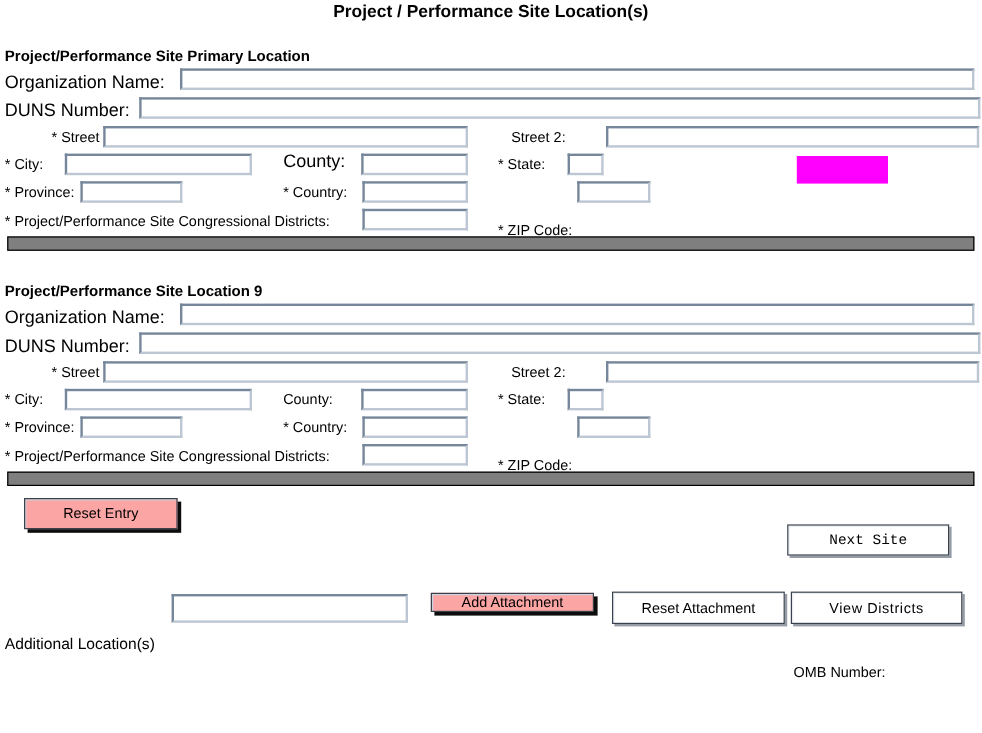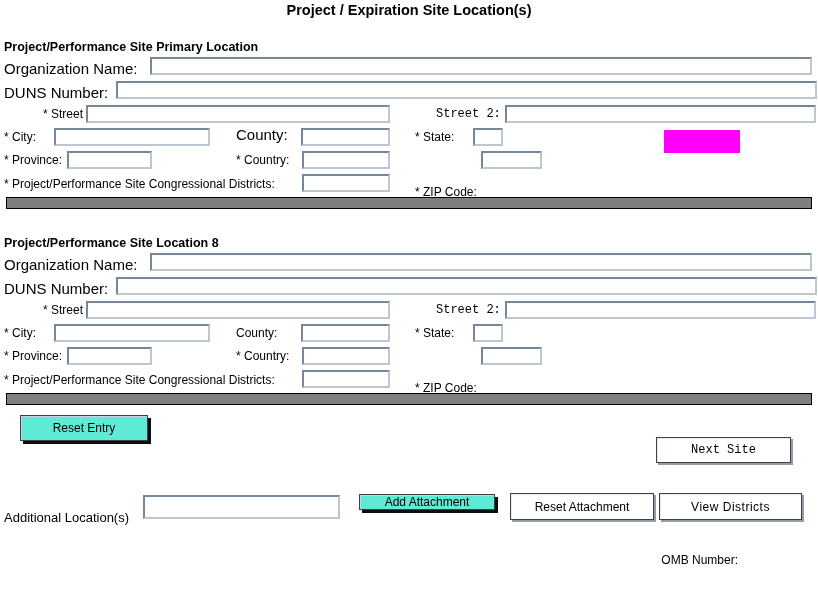--- a/index.html
+++ b/index.html
@@ -31,21 +31,21 @@
     position:absolute; left:6px; top:157px; width:806px; height:12px;
     background:#7f7f7f; border:1px solid #000; box-sizing:border-box;
   }
   .magenta-box { position:absolute; background:#FF00FF; }
   .btn {
     position:absolute; box-sizing:border-box;
     font-family:"Liberation Sans", sans-serif; font-size:12px; color:#000;
     text-align:center; cursor:default;
   }
   .btn-blue {
-    background:#5eead4;
+    background:#fca5a5;
     border:1px solid #3a414b;
     box-shadow:3px 3px 0 #0d0d0d, inset 1px 1px 0 #c9d4e0;
   }
   .btn-white {
     background:#ffffff;
     border:1px solid #39424e;
     box-shadow:2px 2px 0 #969ca6, inset 1px 1px 0 #e8ebef;
   }
   .attach-input {
     position:absolute; box-sizing:border-box;
@@ -55,34 +55,34 @@
     font-family:"Liberation Sans", sans-serif; font-size:12px; padding:0 2px; outline:none;
   }
   .omb-block {
     position:absolute; left:538px; top:550px; width:200px;
     text-align:right; line-height:20px; font-size:12px;
   }
   
   .l-org   { left:4px;  top:20px; } .f-org   { left:150px; top:17px;  width:662px; }
   .l-duns  { left:4px;  top:44px; } .f-duns  { left:116px; top:41px;  width:701px; }
   .l-st1   { left:20px;  top:67px;margin-left:23px; } .f-st1   { left:86px;  top:65px;  width:304px; }
-  .l-st2   { left:436px;top:67px;font-family:Liberation Mono, monospace; } .f-st2   { left:505px; top:65px;  width:311px; }
+  .l-st2   { left:426px;top:67px; } .f-st2   { left:505px; top:65px;  width:311px; }
   .l-city  { left:4px;  top:90px; } .f-city  { left:54px;  top:88px;  width:156px; }
   .l-cnty  { left:236px;top:90px; } .f-cnty  { left:301px; top:88px;  width:89px; }
   .l-cnty-lg { left:236px; top:86px; }
   .l-state { left:415px;top:90px; } .f-state { left:473px; top:88px;  width:30px; }
   .l-prov  { left:4px;  top:113px;} .f-prov  { left:67px;  top:111px; width:85px; }
   .l-ctry  { left:236px;top:113px;} .f-ctry  { left:302px; top:111px; width:88px; }
   .l-zip   { left:415px;top:113px;margin-top:32px;} .f-zip   { left:481px; top:111px; width:61px; }
   .l-cong  { left:4px;  top:137px;} .f-cong  { left:302px; top:134px; width:88px; }
 </style>
 </head>
 <body>
 
-<div class="page-title">Project / Expiration Site Location(s)</div>
+<div class="page-title">Project / Performance Site Location(s)</div>
 
 <div class="section" style="top:40px;">
   <div class="sect-header">Project/Performance Site Primary Location</div>
 
   <span class="lbl lbl-lg l-org">Organization Name:</span>
   <input class="fld f-org" type="text" value="" style="">
 
   <span class="lbl lbl-lg l-duns">DUNS Number:</span>
   <input class="fld f-duns" type="text" value="" style="">
 
@@ -106,21 +106,21 @@
   <span class="lbl l-zip">* ZIP Code:</span>
   <input class="fld f-zip" type="text" value="" style="">
 
   <span class="lbl l-cong">* Project/Performance Site Congressional Districts:</span>
   <input class="fld f-cong" type="text" value="" style="">
 
   <div class="bar"></div>
 </div>
 
 <div class="section" style="top:236px;">
-  <div class="sect-header">Project/Performance Site Location 8</div>
+  <div class="sect-header">Project/Performance Site Location 9</div>
 
   <span class="lbl lbl-lg l-org">Organization Name:</span>
   <input class="fld f-org" type="text" value="" style="">
 
   <span class="lbl lbl-lg l-duns">DUNS Number:</span>
   <input class="fld f-duns" type="text" value="" style="">
 
   <span class="lbl l-st1">* Street 1:</span>
   <input class="fld f-st1" type="text" value="" style="">
   <span class="lbl l-st2">Street 2:</span>
@@ -143,21 +143,21 @@
   <span class="lbl l-cong">* Project/Performance Site Congressional Districts:</span>
   <input class="fld f-cong" type="text" value="" style="">
 
   <div class="bar"></div>
 </div>
 
 <button class="btn btn-blue" style="left:20px; top:415px; width:128px; height:26px;">Reset Entry</button>
 
 <button class="btn btn-white" style="left:656px; top:437px; width:135px; height:26px;font-family:Liberation Mono, monospace;">Next Site</button>
 
-<span class="lbl" style="left:4px; top:510px; font-size:13px;">Additional Location(s)</span>
+<span class="lbl" style="left:4px; top:529px; font-size:13px;">Additional Location(s)</span>
 <input class="attach-input" type="text" value="" style="">
 
 <button class="btn btn-blue" style="left:359px; top:494px; width:136px; height:16px;">Add Attachment</button>
 <button class="btn btn-white" style="left:510px; top:493px; width:144px; height:27px;">Reset Attachment</button>
 <button class="btn btn-white" style="left:659px; top:493px; width:143px; height:27px; letter-spacing:0.5px;">View Districts</button>
 
 <div class="omb-block">
   <div>OMB Number:</div>
 </div>
 

